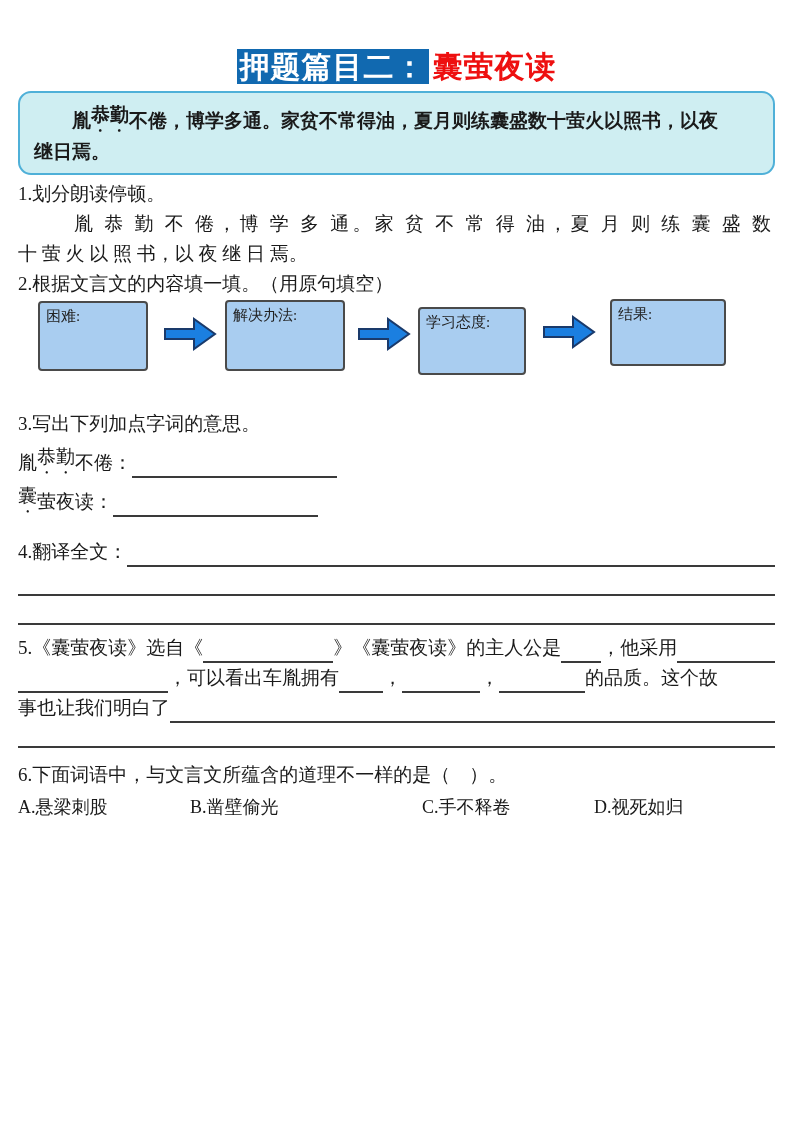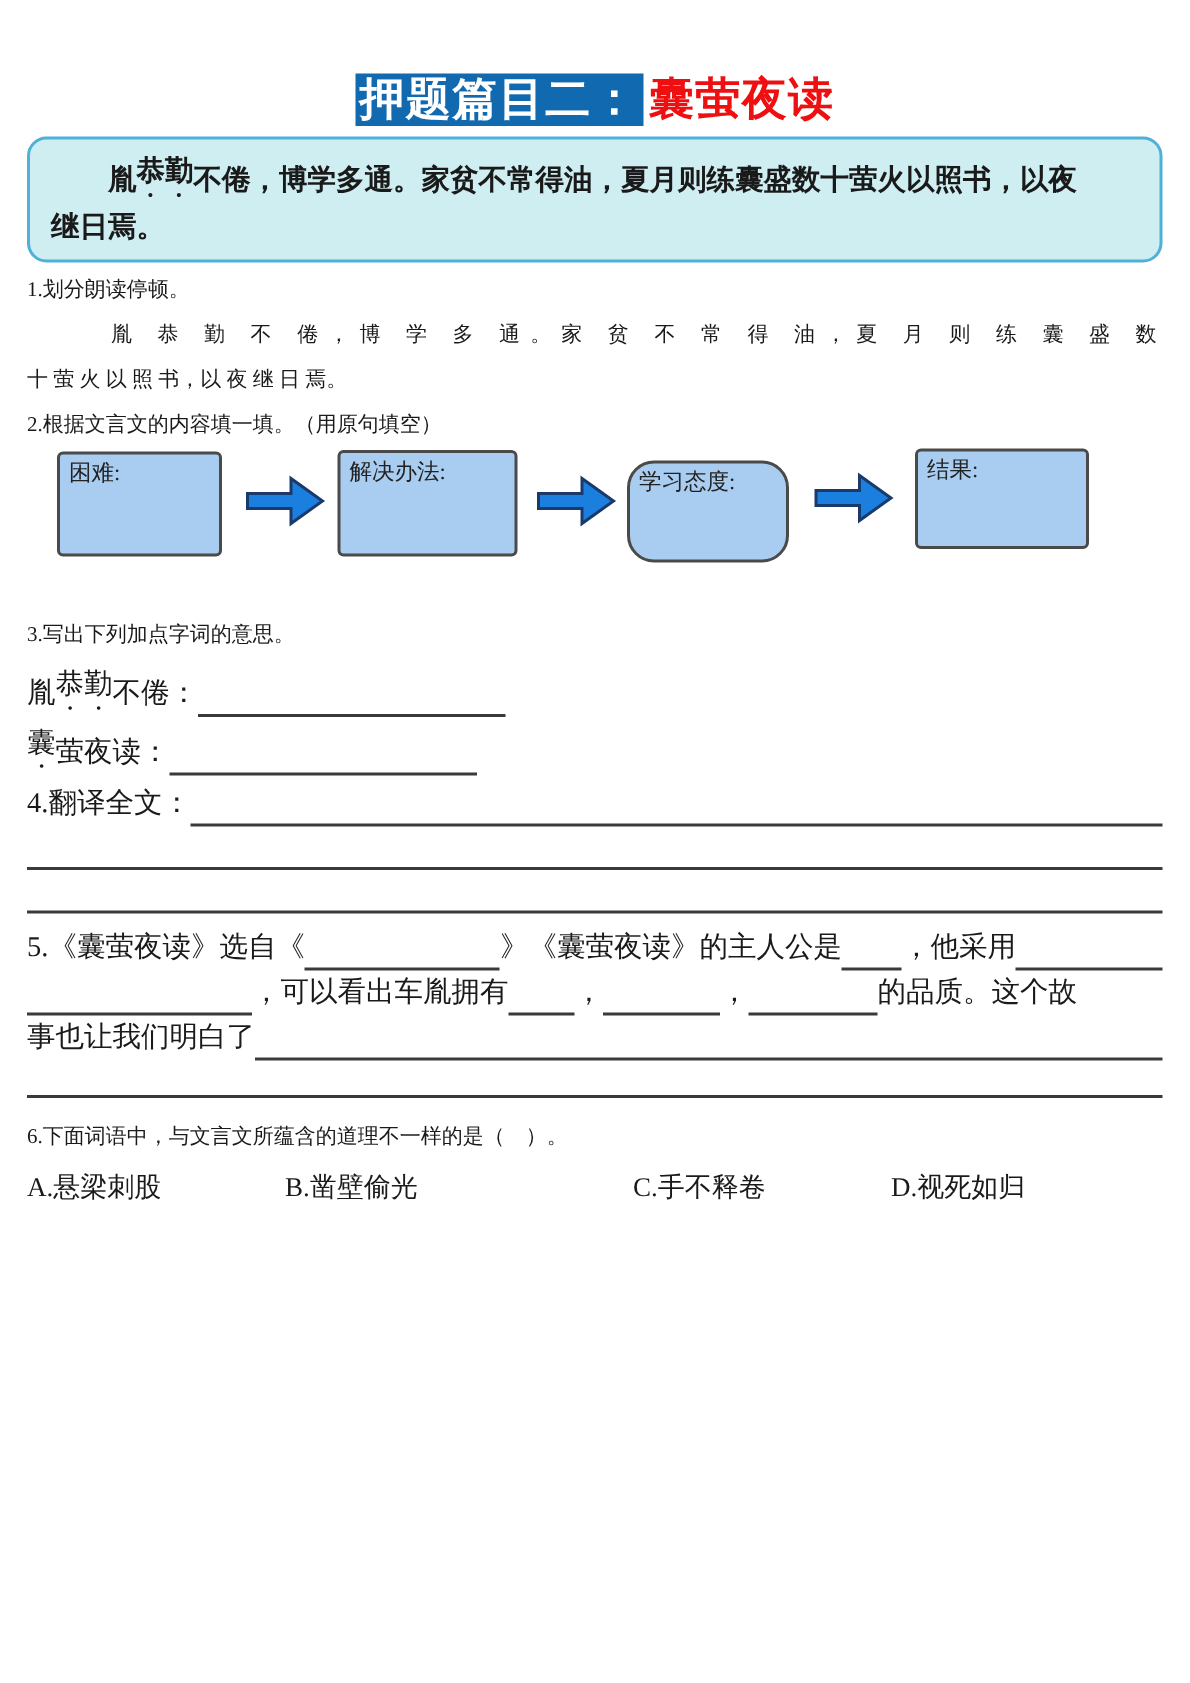--- a/index.html
+++ b/index.html
@@ -18,21 +18,21 @@
   
   .passage-box{
     margin-top:5px;border:2.5px solid var(--passage-border);background:var(--passage-bg);
     border-radius:13px;padding:6px 14px;font-weight:bold;font-size:20px;
   }
   .passage-box .segline{min-height:31px;}
   .passage-box .seg{line-height:31px;}
   .indent{padding-left:2em;}
 
   
-  .body-line{font-size:14px;line-height:30px;}
+  .body-line{font-size:19px;line-height:30px;}
   .segline{display:flex;align-items:flex-end;min-height:30px;font-size:19px;}
   .seg{white-space:pre;line-height:30px;}
   .blank{height:23px;border-bottom:2px solid var(--underline);flex:0 0 auto;}
   .blank.fill{flex:1 1 auto;}
   .em-dot{
     -webkit-text-emphasis:filled dot;-webkit-text-emphasis-position:under left;
     text-emphasis:filled dot;text-emphasis-position:under left;
   }
 
   
@@ -44,29 +44,29 @@
     background:var(--flow-box-bg);border:2px solid var(--flow-box-border);
     border-radius:4px;box-sizing:border-box;font-size:15px;line-height:20px;
     padding:3px 6px;color:#222;
   }
   .flow-arrow{flex:0 0 auto;}
   .flow-arrow svg polygon{fill:var(--arrow-fill);stroke:var(--arrow-stroke);stroke-width:2;}
   .fb1{width:110px;height:70px;margin-left:20px;margin-top:2px;}
   .ar1{margin-left:15px;margin-top:16px;}
   .fb2{width:120px;height:71px;margin-left:8px;margin-top:1px;}
   .ar2{margin-left:12px;margin-top:16px;}
-  .fb3{width:108px;height:68px;margin-left:7px;margin-top:8px;border-radius:18px;}
+  .fb3{width:108px;height:68px;margin-left:7px;margin-top:8px;}
   .ar3{margin-left:16px;margin-top:14px;}
   .fb4{width:116px;height:67px;margin-left:14px;margin-top:0;}
 
   
   #q1-label{margin-top:4px;}
   #q3-label{margin-top:24px;}
   .q3-item{margin-top:3px;}
-  #q4{margin-top:4px;}
+  #q4{margin-top:20px;}
   .ansline{min-height:29px;}
   #q5{margin-top:8px;}
   .q5-last{min-height:22px;}
   #q6-label{margin-top:12px;}
   .options{display:flex;margin-top:2px;font-size:18px;line-height:30px;}
   .opt1{width:172px;}
   .opt2{width:232px;}
   .opt3{width:172px;}
 </style>
 </head>

